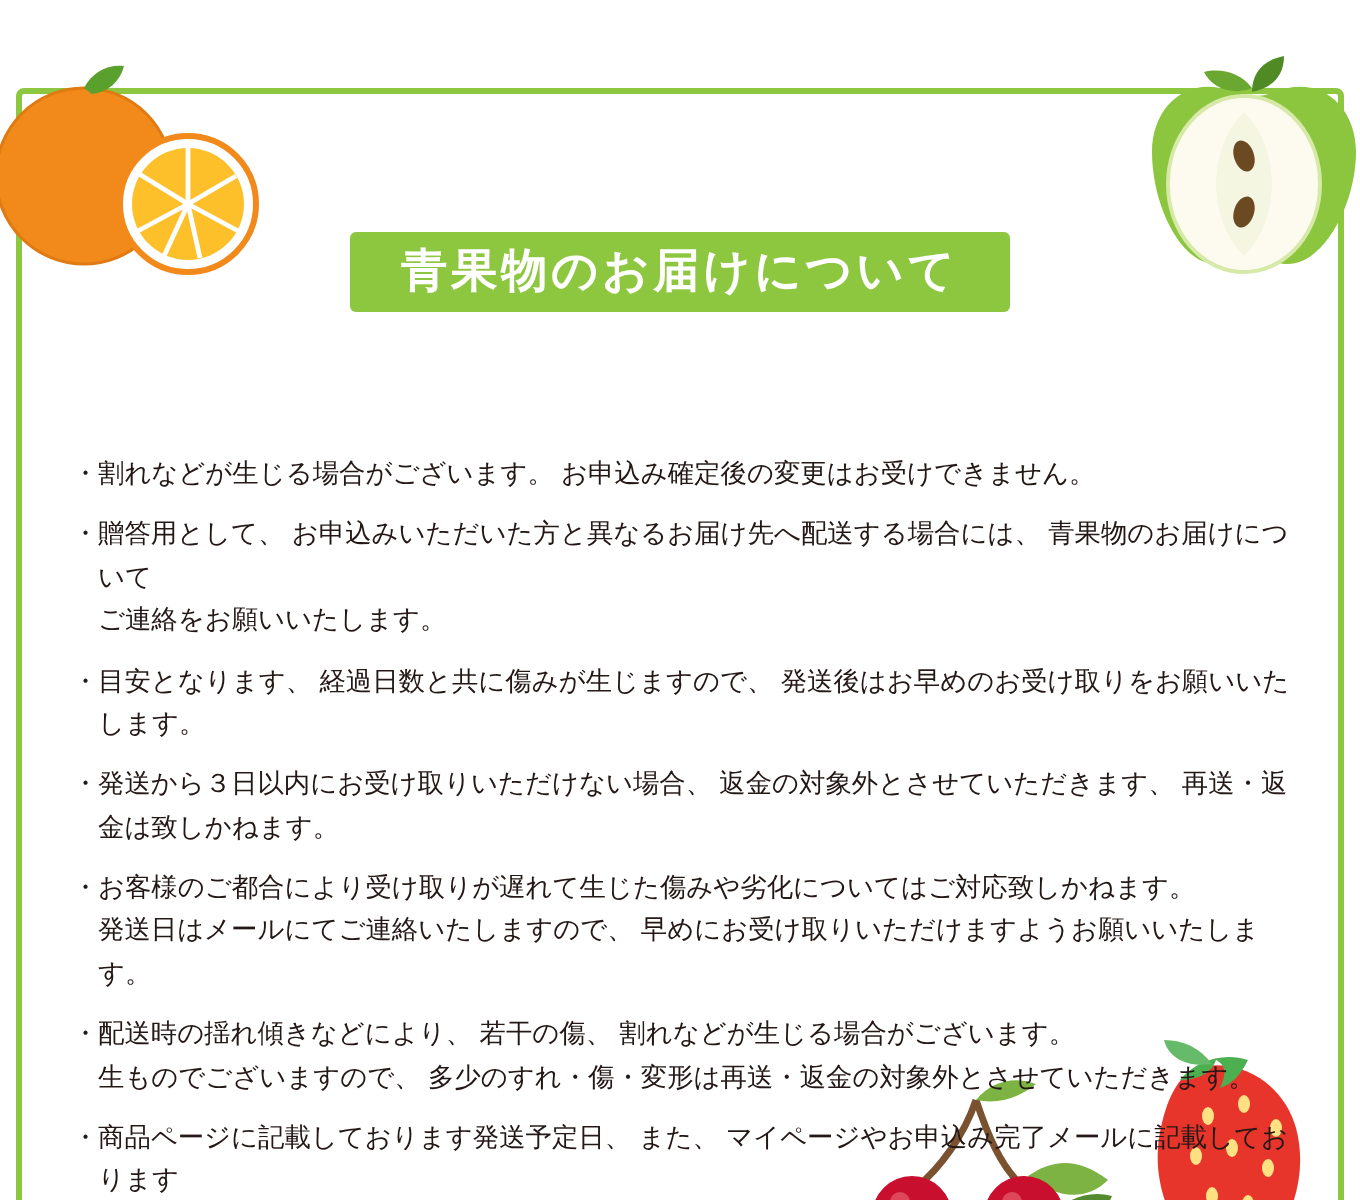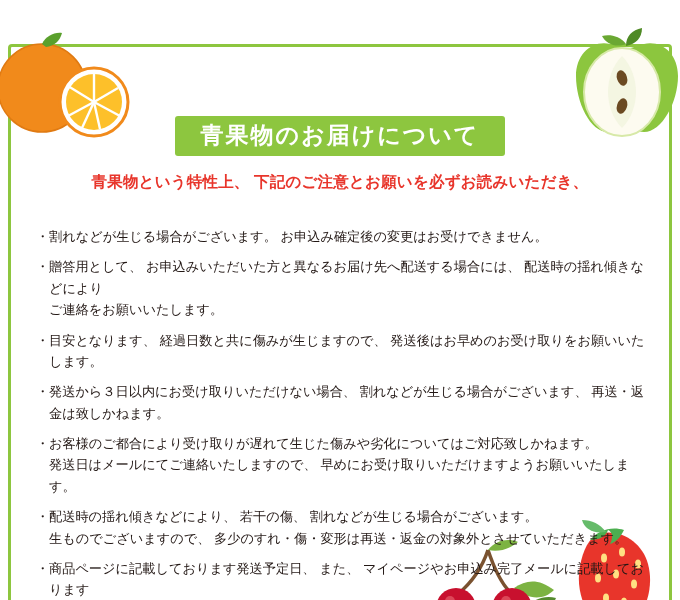--- a/index.html
+++ b/index.html
@@ -186,44 +186,43 @@
     </g>
   </svg>
 
   <div class="content">
 
     <div class="title-wrap">
       <span class="title">青果物のお届けについて</span>
     </div>
 
     <div class="lead">
-      <div>青果物という特性上、 下記のご注意とお願いを必ずお読みいただき、</div>
     </div>
 
     <div class="notes">
 
       <div class="note">
         <span class="note-bullet">・</span>
         <span class="note-text">割れなどが生じる場合がございます。 お申込み確定後の変更はお受けできません。</span>
       </div>
 
       <div class="note">
         <span class="note-bullet">・</span>
-        <span class="note-text">贈答用として、 お申込みいただいた方と異なるお届け先へ配送する場合には、 配送時の揺れ傾きなどにより
+        <span class="note-text">贈答用として、 お申込みいただいた方と異なるお届け先へ配送する場合には、 青果物のお届けについて
 ご連絡をお願いいたします。</span>
       </div>
 
       <div class="note">
         <span class="note-bullet">・</span>
         <span class="note-text">目安となります、 経過日数と共に傷みが生じますので、 発送後はお早めのお受け取りをお願いいたします。</span>
       </div>
 
       <div class="note">
         <span class="note-bullet">・</span>
-        <span class="note-text">発送から３日以内にお受け取りいただけない場合、 割れなどが生じる場合がございます、 再送・返金は致しかねます。</span>
+        <span class="note-text">発送から３日以内にお受け取りいただけない場合、 返金の対象外とさせていただきます、 再送・返金は致しかねます。</span>
       </div>
 
       <div class="note">
         <span class="note-bullet">・</span>
         <span class="note-text">お客様のご都合により受け取りが遅れて生じた傷みや劣化についてはご対応致しかねます。
 発送日はメールにてご連絡いたしますので、 早めにお受け取りいただけますようお願いいたします。</span>
       </div>
 
       <div class="note">
         <span class="note-bullet">・</span>

